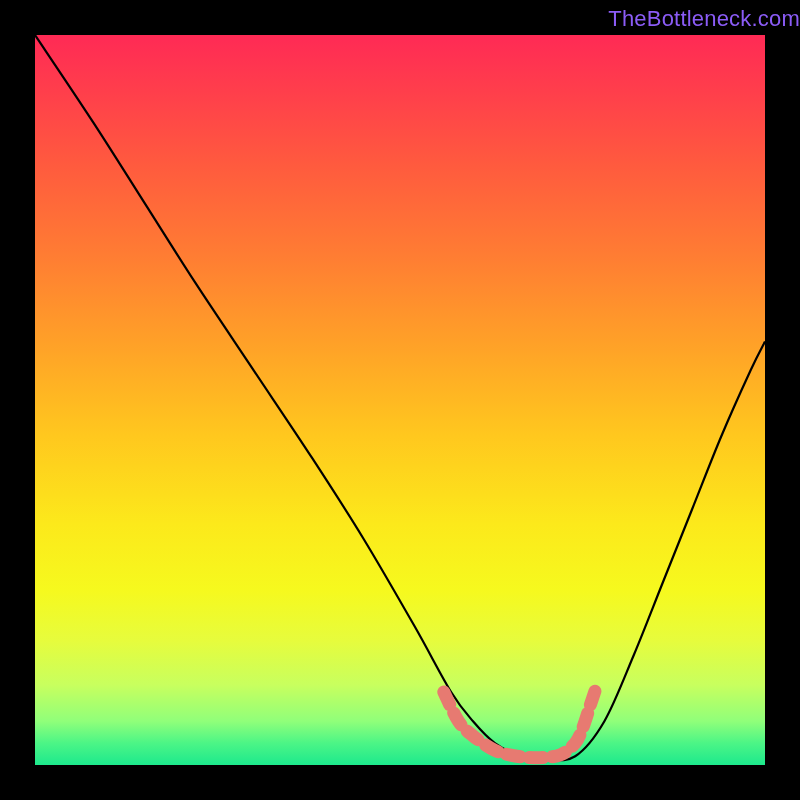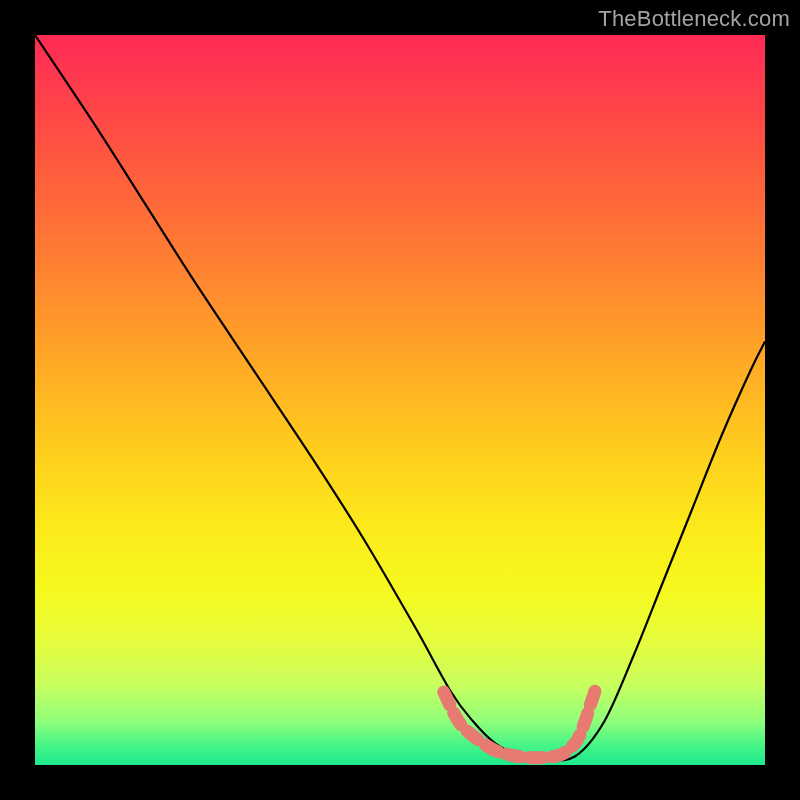--- a/index.html
+++ b/index.html
@@ -13,22 +13,22 @@
   }
   .frame {
     position: relative;
     width: 800px;
     height: 800px;
     background: #000;
   }
   .watermark {
     position: absolute;
     top: 6px;
-    right: 10px;
-    color: #a3a3a3;
+    right: 0;
+    color: #8b5cf6;
     font-size: 22px;
     font-weight: 500;
     letter-spacing: 0.2px;
     z-index: 3;
     user-select: none;
   }
   .plot-gradient {
     position: absolute;
     left: 35px;
     top: 35px;

